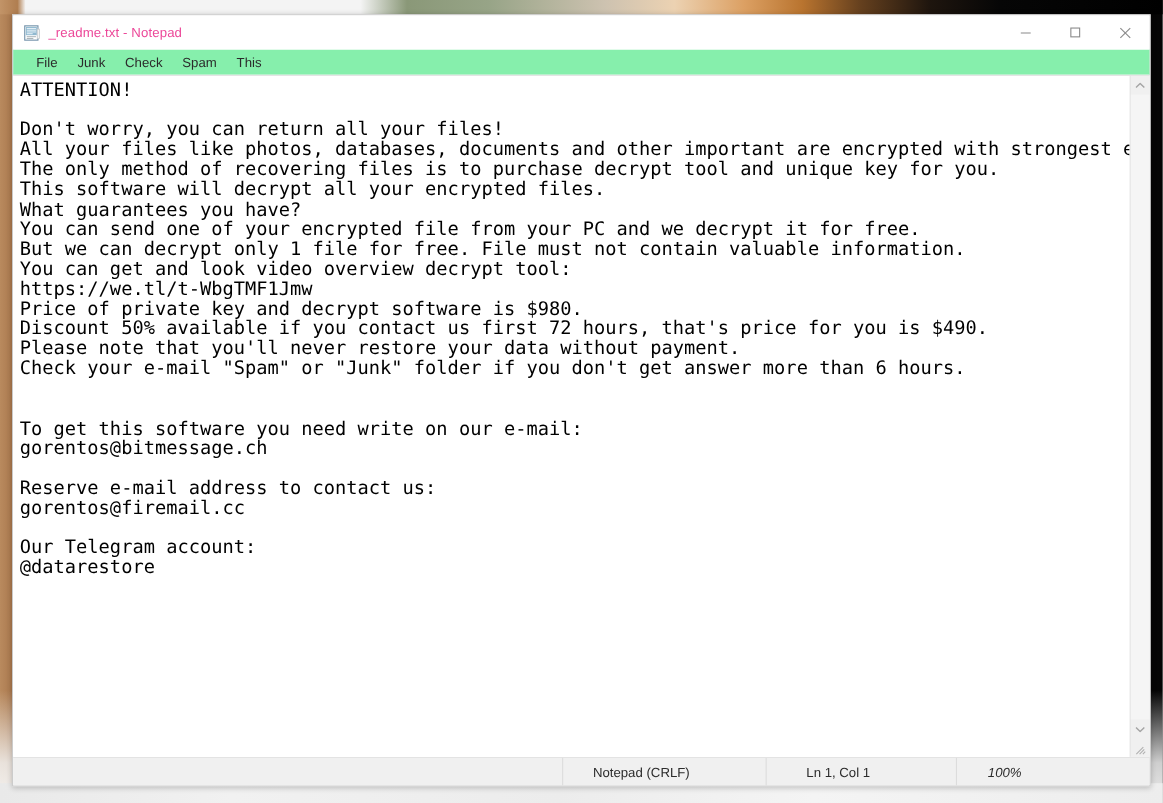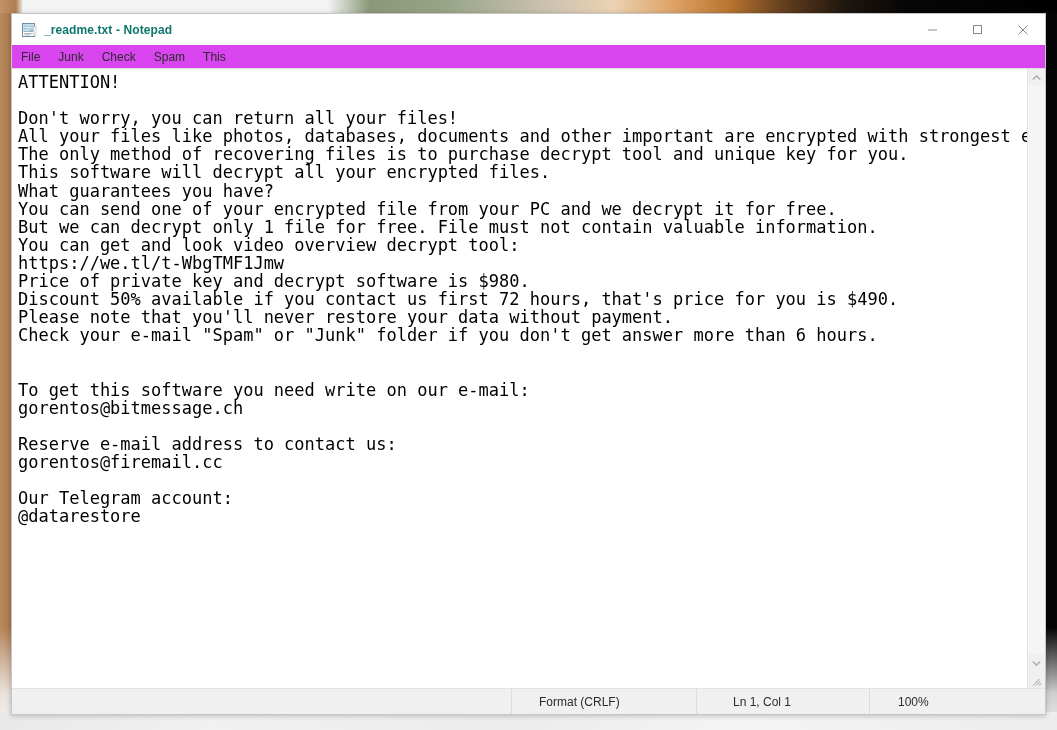--- a/index.html
+++ b/index.html
@@ -92,46 +92,46 @@
   .title-icon {
     width: 16px;
     height: 16px;
     margin-left: 9px;
     margin-right: 7px;
     flex: none;
     position: relative;
   }
   .title-text {
     font-size: 12px;
-    color: #0f766e;
+    color: #ec4899;
     letter-spacing: 0.1px;
     white-space: nowrap;
-    font-weight: bold;
   }
   .winbtns {
     margin-left: auto;
     display: flex;
     height: 31px;
   }
   .winbtn {
     width: 45px;
     height: 31px;
     display: flex;
     align-items: center;
     justify-content: center;
     cursor: default;
   }
   .winbtn svg { display: block; }
 
   
   .menubar {
     height: 23px;
-    background: #d946ef;
-    display: flex;
-    align-items: center;
+    background: #86efac;
+    display: flex;
+    align-items: center;
+    padding-left: 12px;
     flex: none;
   }
   .menuitem {
     font-size: 12px;
     color: #2b2b2b;
     padding: 2px 9px;
     cursor: default;
     white-space: nowrap;
   }
 
@@ -231,21 +231,21 @@
   }
   .sb-spacer { flex: 1 1 auto; }
   .sb-sep {
     width: 1px;
     height: 25px;
     background: #dcdcdc;
     flex: none;
   }
   .sb-crlf  { width: 184px; padding-left: 27px; }
   .sb-lncol { width: 172px; padding-left: 36px; }
-  .sb-zoom  { width: 175px; padding-left: 28px; }
+  .sb-zoom  { width: 175px; padding-left: 28px; font-style: italic; }
 </style>
 </head>
 <body>
 
 <div id="desktop"></div>
 <div id="desktop-topstrip"></div>
 <div id="desktop-bottom"></div>
 
 <div id="notepad-window">
 
@@ -346,20 +346,20 @@
           <i style="left:4px;  top:10px; width:6px;"></i>
           <i style="left:7px;  top:10px; width:3px;"></i>
         </div>
       </div>
     </div>
   </div>
 
   <div class="statusbar">
     <div class="sb-cell sb-spacer"></div>
     <div class="sb-sep"></div>
-    <div class="sb-cell sb-crlf">Format (CRLF)</div>
+    <div class="sb-cell sb-crlf">Notepad (CRLF)</div>
     <div class="sb-sep"></div>
     <div class="sb-cell sb-lncol">Ln 1, Col 1</div>
     <div class="sb-sep"></div>
     <div class="sb-cell sb-zoom">100%</div>
   </div>
 
 </div>
 
 </body></html>

